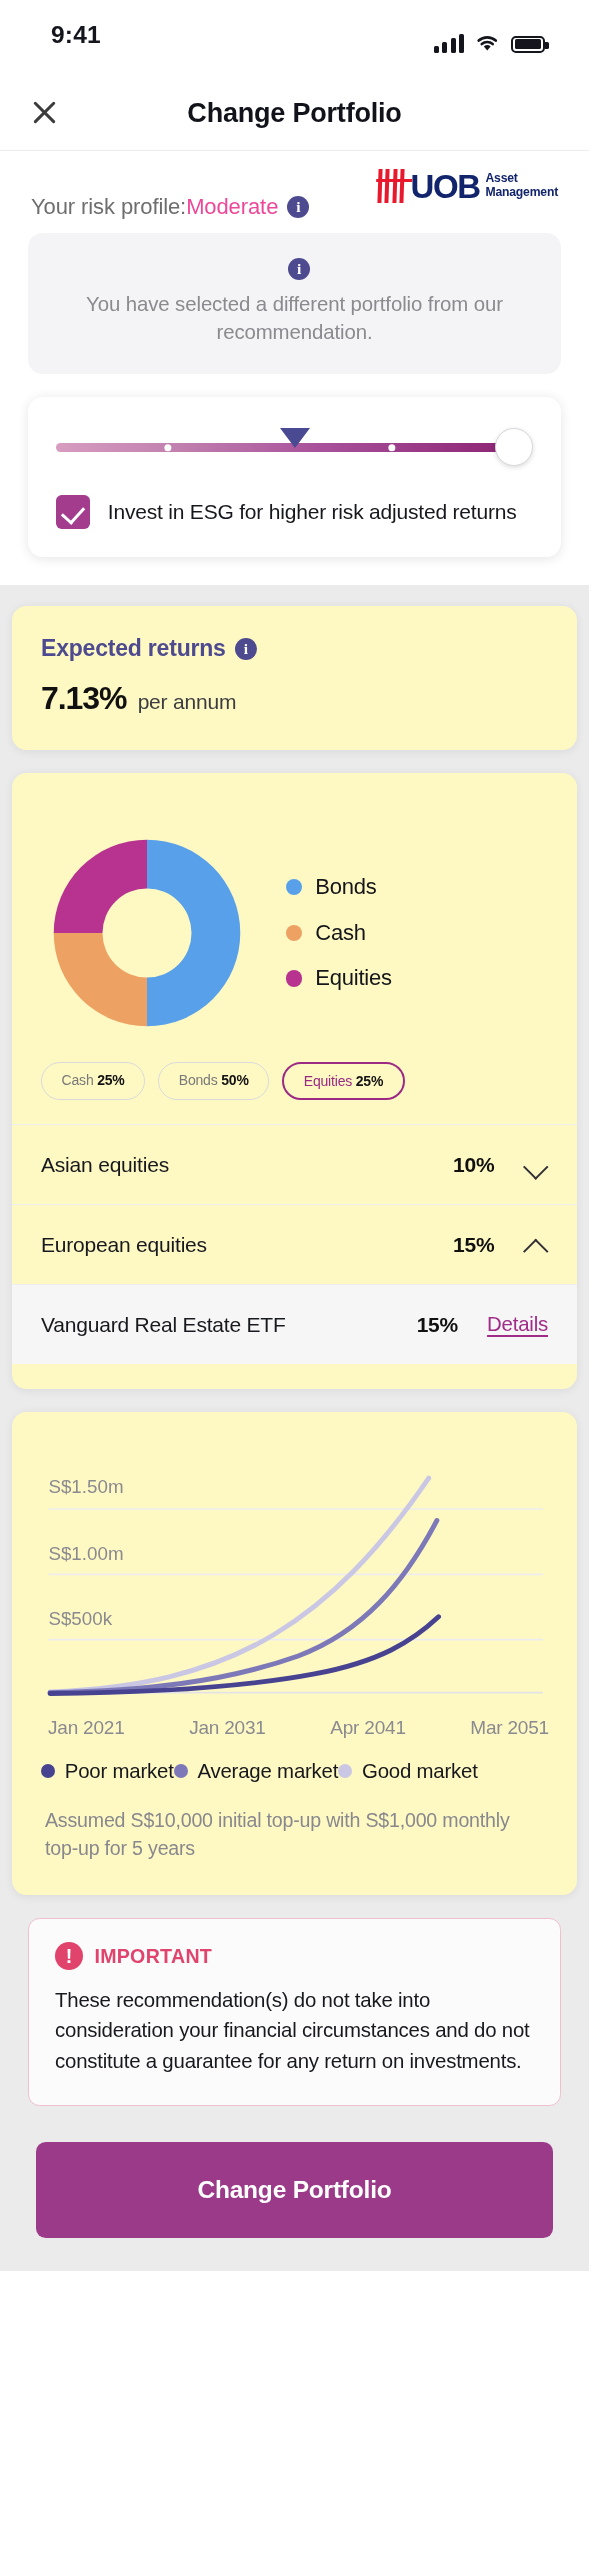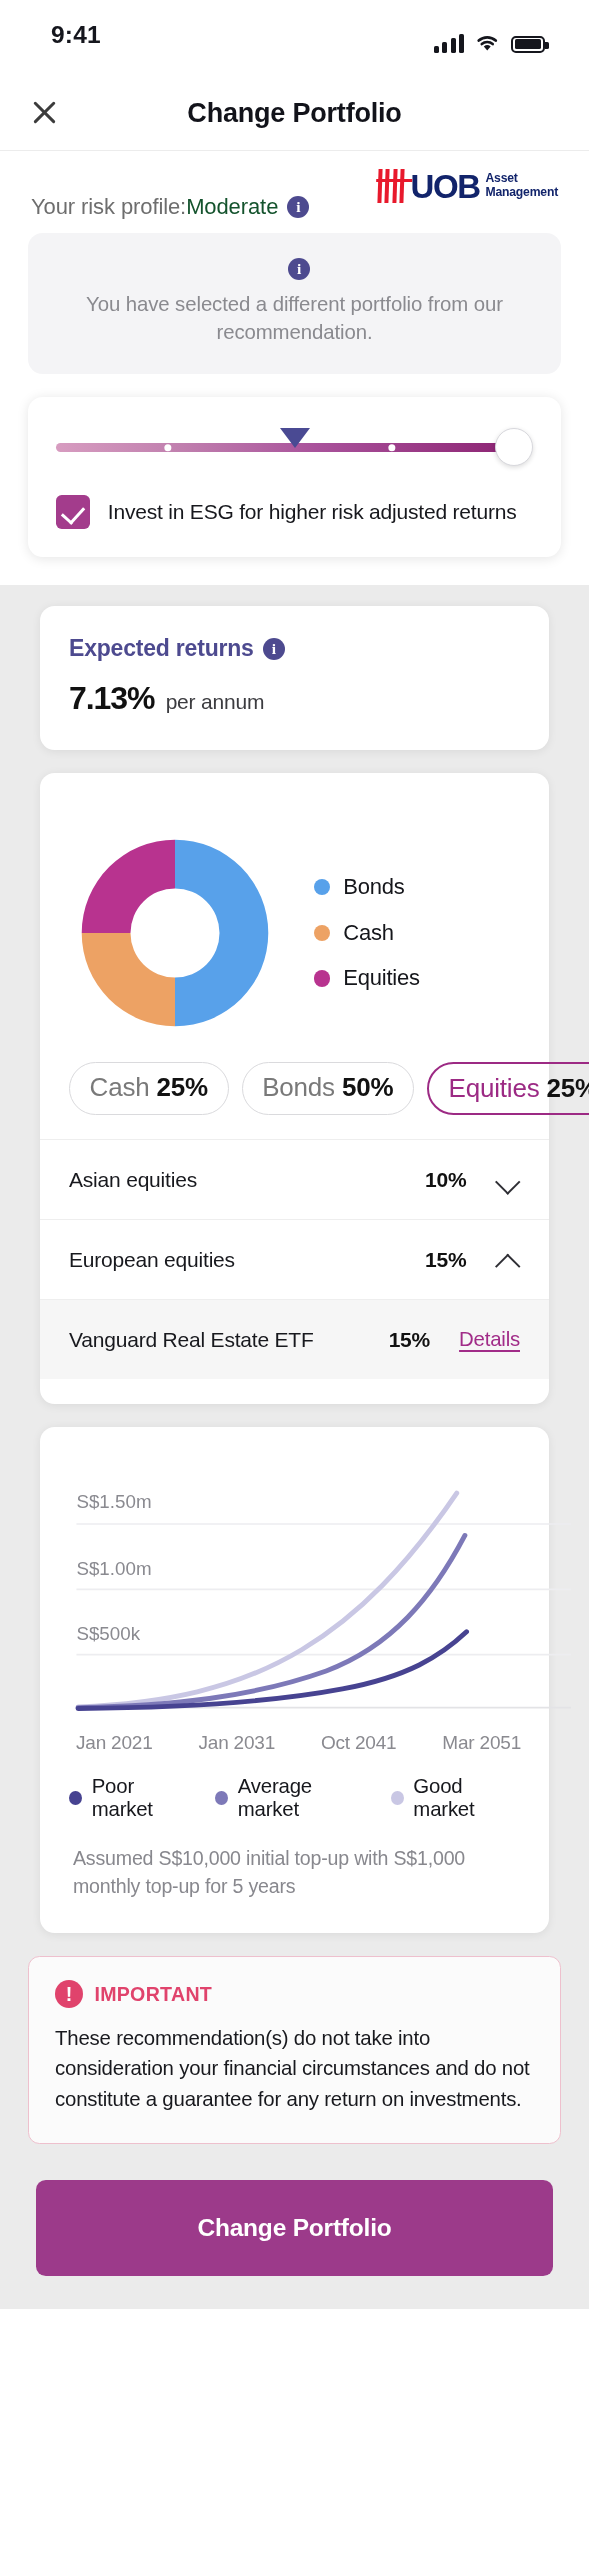--- a/index.html
+++ b/index.html
@@ -40,21 +40,21 @@
     text-align:center; font-size:27px; font-weight:700; color:#12131a; letter-spacing:-0.2px;
   }
 
   
   .top-area { background:#fff; padding:0 0 28px 0; }
   .profile-row { position:relative; height:82px; }
   .risk-line {
     position:absolute; left:31px; bottom:13px; font-size:22px; color:#6e6e6e; letter-spacing:-0.1px;
     display:flex; align-items:center; gap:0;
   }
-  .risk-line .val { color:#14532d; font-weight:400; }
+  .risk-line .val { color:#ec4899; font-weight:400; }
   .info-dot {
     display:inline-flex; align-items:center; justify-content:center;
     width:22px; height:22px; border-radius:50%; background:#4d4a8f; color:#fff;
     font-size:15.5px; font-weight:700; font-family:"Liberation Serif", serif;
     margin-left:9px; flex:none; cursor:pointer;
   }
   .uob-logo { position:absolute; right:31px; top:18px; display:flex; align-items:center; gap:5.7px; }
   .uob-bars { display:flex; gap:3.3px; align-items:center; height:34px; transform:skewX(-2deg); position:relative; }
   .uob-bars i { width:4.1px; height:34px; background:#e8192c; display:block; }
   .uob-bars::after {
@@ -104,21 +104,21 @@
   }
   .cbox::after {
     content:""; position:absolute; left:9.8px; top:6.5px; width:11.4px; height:18px;
     border:3.3px solid #fff; border-top:none; border-left:none; transform:rotate(42deg);
   }
   .esg-label { font-size:21px; color:#17181d; letter-spacing:-0.2px; }
 
   
   .gray-area { background:#ebebeb; padding:21px 0 33px; }
   .card {
-    margin:0 40px 23px; background:#ffffff; border-radius:14.7px;
+    margin:0 12px 23px; background:#fef9c3; border-radius:14.7px;
     box-shadow:0 1.6px 9.8px rgba(0,0,0,.07);
   }
   .card-title {
     font-size:23px; font-weight:700; color:#4d4a8f; letter-spacing:-0.2px;
     display:flex; align-items:center;
   }
 
   
   .returns { padding:29px 29px 33px; }
   .returns .big { margin-top:18px; display:flex; align-items:baseline; gap:11.4px; }
@@ -130,21 +130,21 @@
   .alloc .card-title { padding:0 29px; }
   .donut-row { display:flex; align-items:center; padding:24.5px 0 14.7px; }
   .donut-box { width:269px; display:flex; justify-content:center; }
   .legend { display:flex; flex-direction:column; gap:19.6px; padding-left:4.9px; }
   .legend div { display:flex; align-items:center; gap:13px; font-size:22px; color:#15161b; letter-spacing:-0.2px; }
   .legend i { width:16.3px; height:16.3px; border-radius:50%; display:block; flex:none; }
 
   .chips { display:flex; gap:13px; padding:8.2px 29px 24.5px; }
   .chip {
     border:1.2px solid #dadadd; border-radius:815px; padding:9px 19.6px;
-    font-size:26px; color:#797979; letter-spacing:-0.2px; white-space:nowrap; cursor:pointer;
+    font-size:14px; color:#797979; letter-spacing:-0.2px; white-space:nowrap; cursor:pointer;
   }
   .chip b { color:#121212; font-weight:700; }
   .chip.active { border-color:#9c2a84; border-width:2px; color:#9c2a84; }
   .chip.active b { color:#121212; }
 
   .hrow {
     display:flex; align-items:center; padding:0 29px; height:80px;
     border-top:0.8px solid #eeeeee; cursor:pointer;
   }
   .hrow .nm { flex:1; font-size:21px; color:#18191e; letter-spacing:-0.2px; }
@@ -160,21 +160,21 @@
     font-size:20.4px; color:#a12c88; text-decoration:underline; text-underline-offset:4.1px; letter-spacing:-0.2px; cursor:pointer;
   }
   .alloc .spacer { height:24.5px; }
 
   
   .forecast { padding:29px 0 24.5px; }
   .forecast .card-title { padding:0 29px; }
   .chart-wrap { padding:19.6px 24.5px 0; }
   .xaxis { display:flex; justify-content:space-between; padding:8.2px 28px 0 36px; }
   .xaxis span { font-size:19px; color:#8a8a90; letter-spacing:-0.2px; }
-  .chart-legend { display:flex; gap:23px; padding:21px 29px 0; align-items:center; }
+  .chart-legend { display:flex; padding:21px 29px 0; align-items:center; }
   .chart-legend div { display:flex; align-items:center; gap:9.8px; font-size:20.4px; color:#17181d; letter-spacing:-0.2px; }
   .chart-legend i { width:14px; height:14px; border-radius:50%; display:block; }
   .assumed { padding:23px 33px 8.2px; font-size:19.6px; line-height:1.45; color:#88888e; letter-spacing:-0.2px; }
 
   
   .important {
     margin:6.5px 28px 0; border:1.6px solid #eec0cd; border-radius:11.4px;
     background:#fbfbfb; padding:23px 26px 28px;
   }
   .imp-head { display:flex; align-items:center; gap:11.4px; }
@@ -356,21 +356,21 @@
 
           <path d="M16 285 C 130 283, 230 272, 320 240 C 400 210, 450 150, 490 74" fill="none" stroke="#7d79b8" stroke-width="6" stroke-linecap="round"></path>
 
           <path d="M16 286 C 140 285, 250 279, 340 262 C 420 247, 460 222, 492 192" fill="none" stroke="#474391" stroke-width="6" stroke-linecap="round"></path>
         </svg>
       </div>
 
       <div class="xaxis">
         <span>Jan 2021</span>
         <span>Jan 2031</span>
-        <span>Oct 2041</span>
+        <span>Apr 2041</span>
         <span>Mar 2051</span>
       </div>
 
       <div class="chart-legend">
         <div>
             <i style="background:#474391"></i>
             <span>Poor market</span>
           </div>
         <div>
             <i style="background:#7d79b8"></i>

